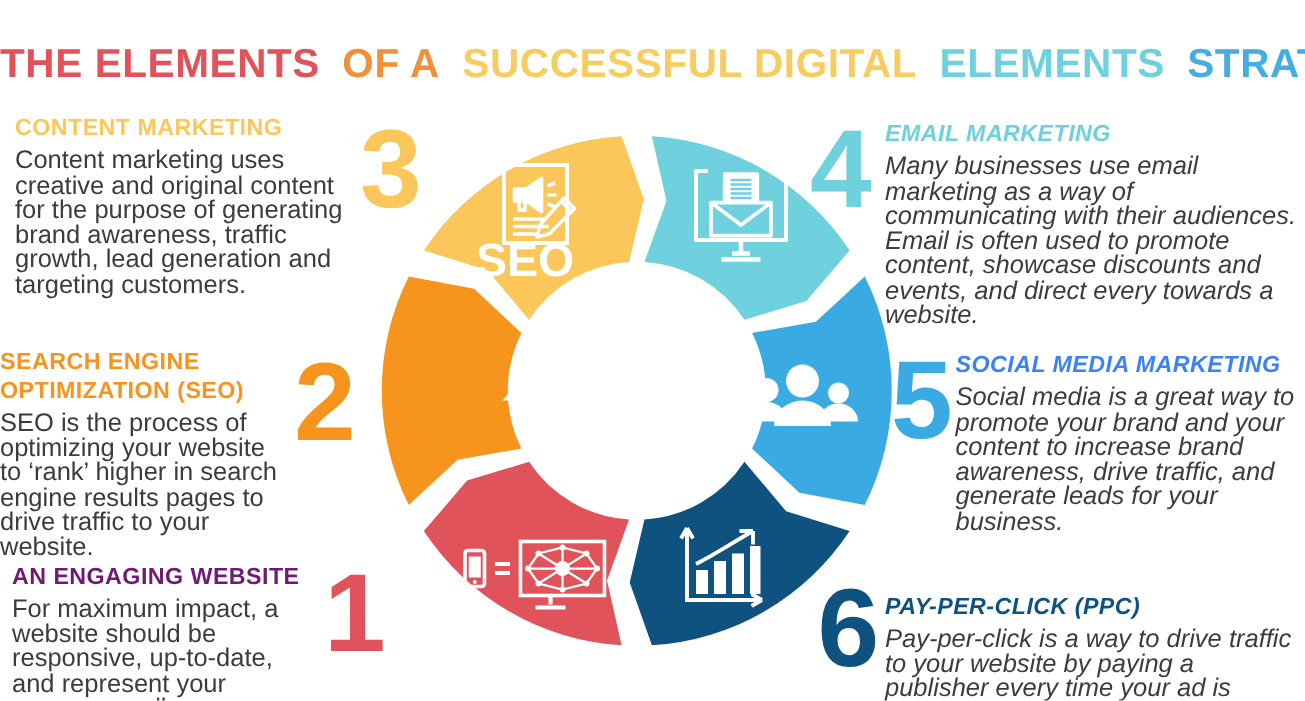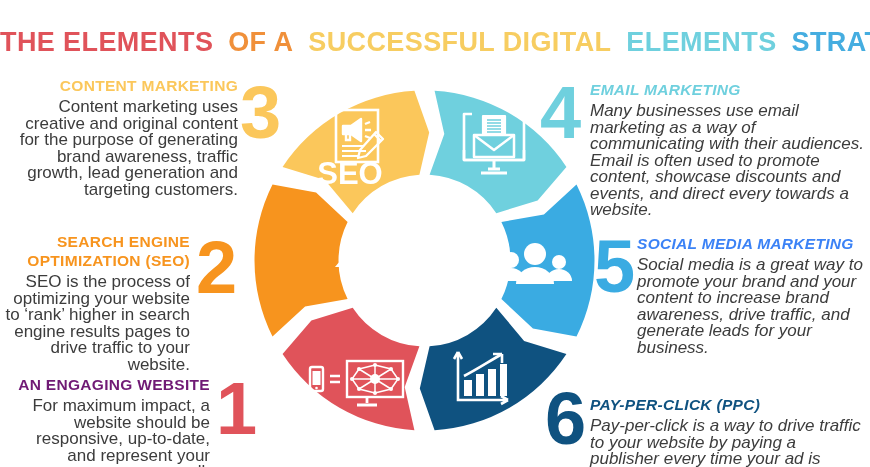--- a/index.html
+++ b/index.html
@@ -40,21 +40,21 @@
   }
   .num{
     position:absolute;
     font-size:74px;
     font-weight:bold;
     line-height:66px;
     font-family:"Liberation Sans", sans-serif;
   }
 
   
-  .block.right{text-align:right;}
+  .block.right{}
   .block.left{text-align:left;font-style:italic;}
 
   
   #blk-content{left:10px;top:76px;width:228px;}
   #num-content{left:240px;top:80px;}
 
   #blk-seo{left:0px;top:232px;width:190px;}
   #num-seo{left:196px;top:235px;}
 
   #blk-website{left:8px;top:375px;width:202px;}

